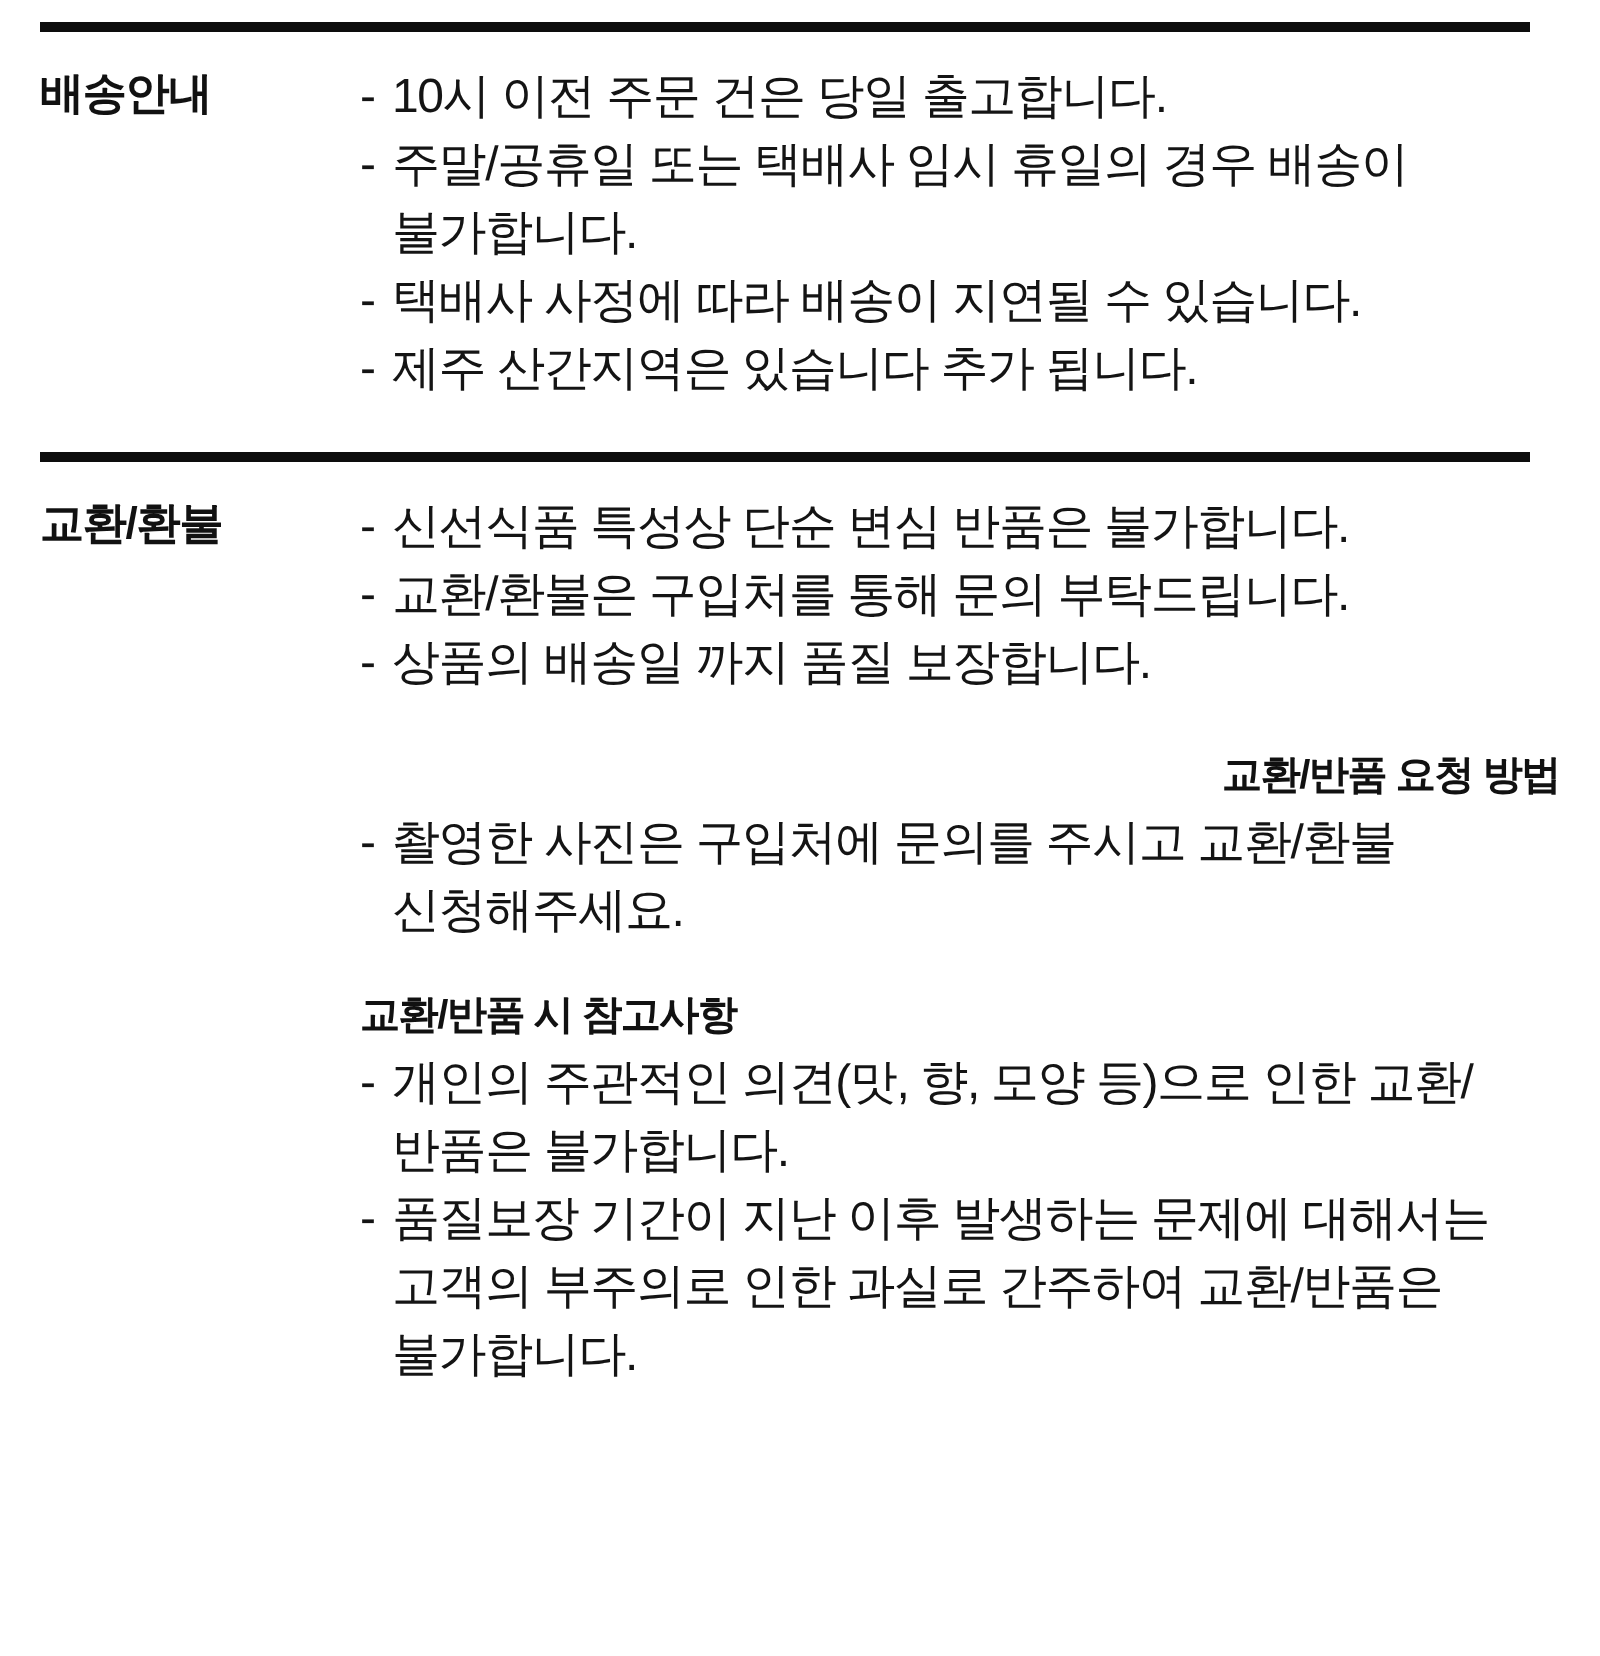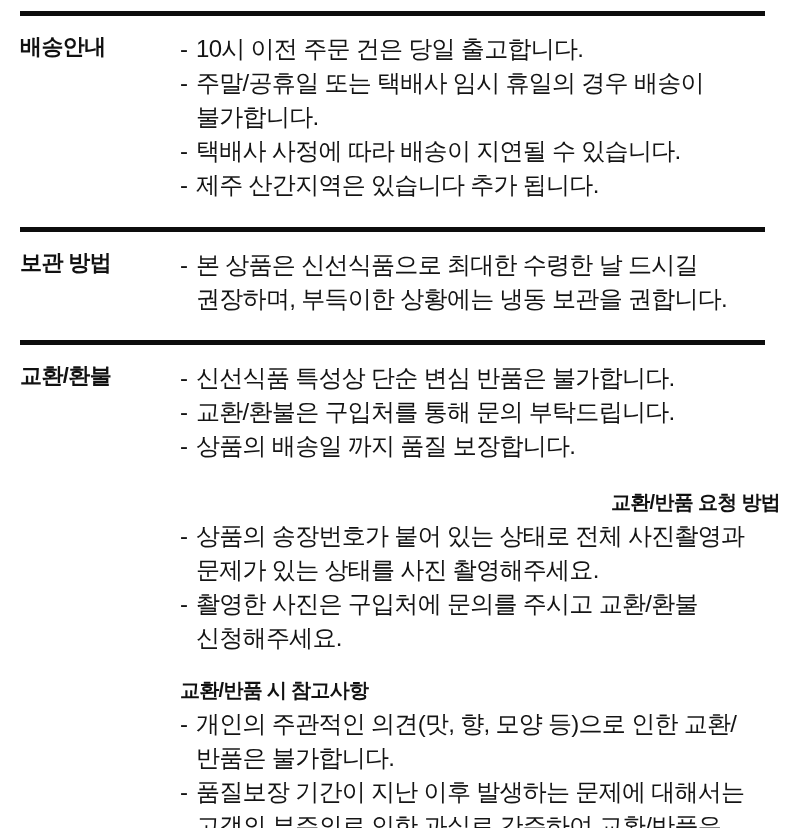--- a/index.html
+++ b/index.html
@@ -125,51 +125,37 @@
         <ul class="bullet-list">
           <li class="bullet-item">10시 이전 주문 건은 당일 출고합니다.</li>
           <li class="bullet-item">주말/공휴일 또는 택배사 임시 휴일의 경우 배송이 불가합니다.</li>
           <li class="bullet-item">택배사 사정에 따라 배송이 지연될 수 있습니다.</li>
           <li class="bullet-item">제주 산간지역은 있습니다 추가 됩니다.</li>
         </ul>
       </div>
     </div>
   </div>
 
-  <div class="section sec-storage">
-    <div class="divider"></div>
-    <div class="section-body">
-      <div class="label-col">
-        <div class="section-label">보관 방법</div>
-      </div>
-      <div class="content-col">
-        <ul class="bullet-list">
-          <li class="bullet-item">본 상품은 신선식품으로 최대한 수령한 날 드시길 권장하며, 부득이한 상황에는 냉동 보관을 권합니다.</li>
-        </ul>
-      </div>
-    </div>
-  </div>
 
   <div class="section sec-exchange">
     <div class="divider"></div>
     <div class="section-body">
       <div class="label-col">
         <div class="section-label">교환/환불</div>
       </div>
       <div class="content-col">
 
         <ul class="bullet-list">
           <li class="bullet-item">신선식품 특성상 단순 변심 반품은 불가합니다.</li>
           <li class="bullet-item">교환/환불은 구입처를 통해 문의 부탁드립니다.</li>
           <li class="bullet-item">상품의 배송일 까지 품질 보장합니다.</li>
         </ul>
 
         <div class="sub-heading first">교환/반품 요청 방법</div>
         <ul class="bullet-list">
-          <li class="bullet-item">상품의 송장번호가 붙어 있는 상태로 전체 사진촬영과 문제가 있는 상태를 사진 촬영해주세요.</li>
           <li class="bullet-item">촬영한 사진은 구입처에 문의를 주시고 교환/환불 신청해주세요.</li>
         </ul>
 
         <div class="sub-heading">교환/반품 시 참고사항</div>
         <ul class="bullet-list">
           <li class="bullet-item">개인의 주관적인 의견(맛, 향, 모양 등)으로 인한 교환/반품은 불가합니다.</li>
           <li class="bullet-item">품질보장 기간이 지난 이후 발생하는 문제에 대해서는 고객의 부주의로 인한 과실로 간주하여 교환/반품은 불가합니다.</li>
         </ul>
 
       </div>

